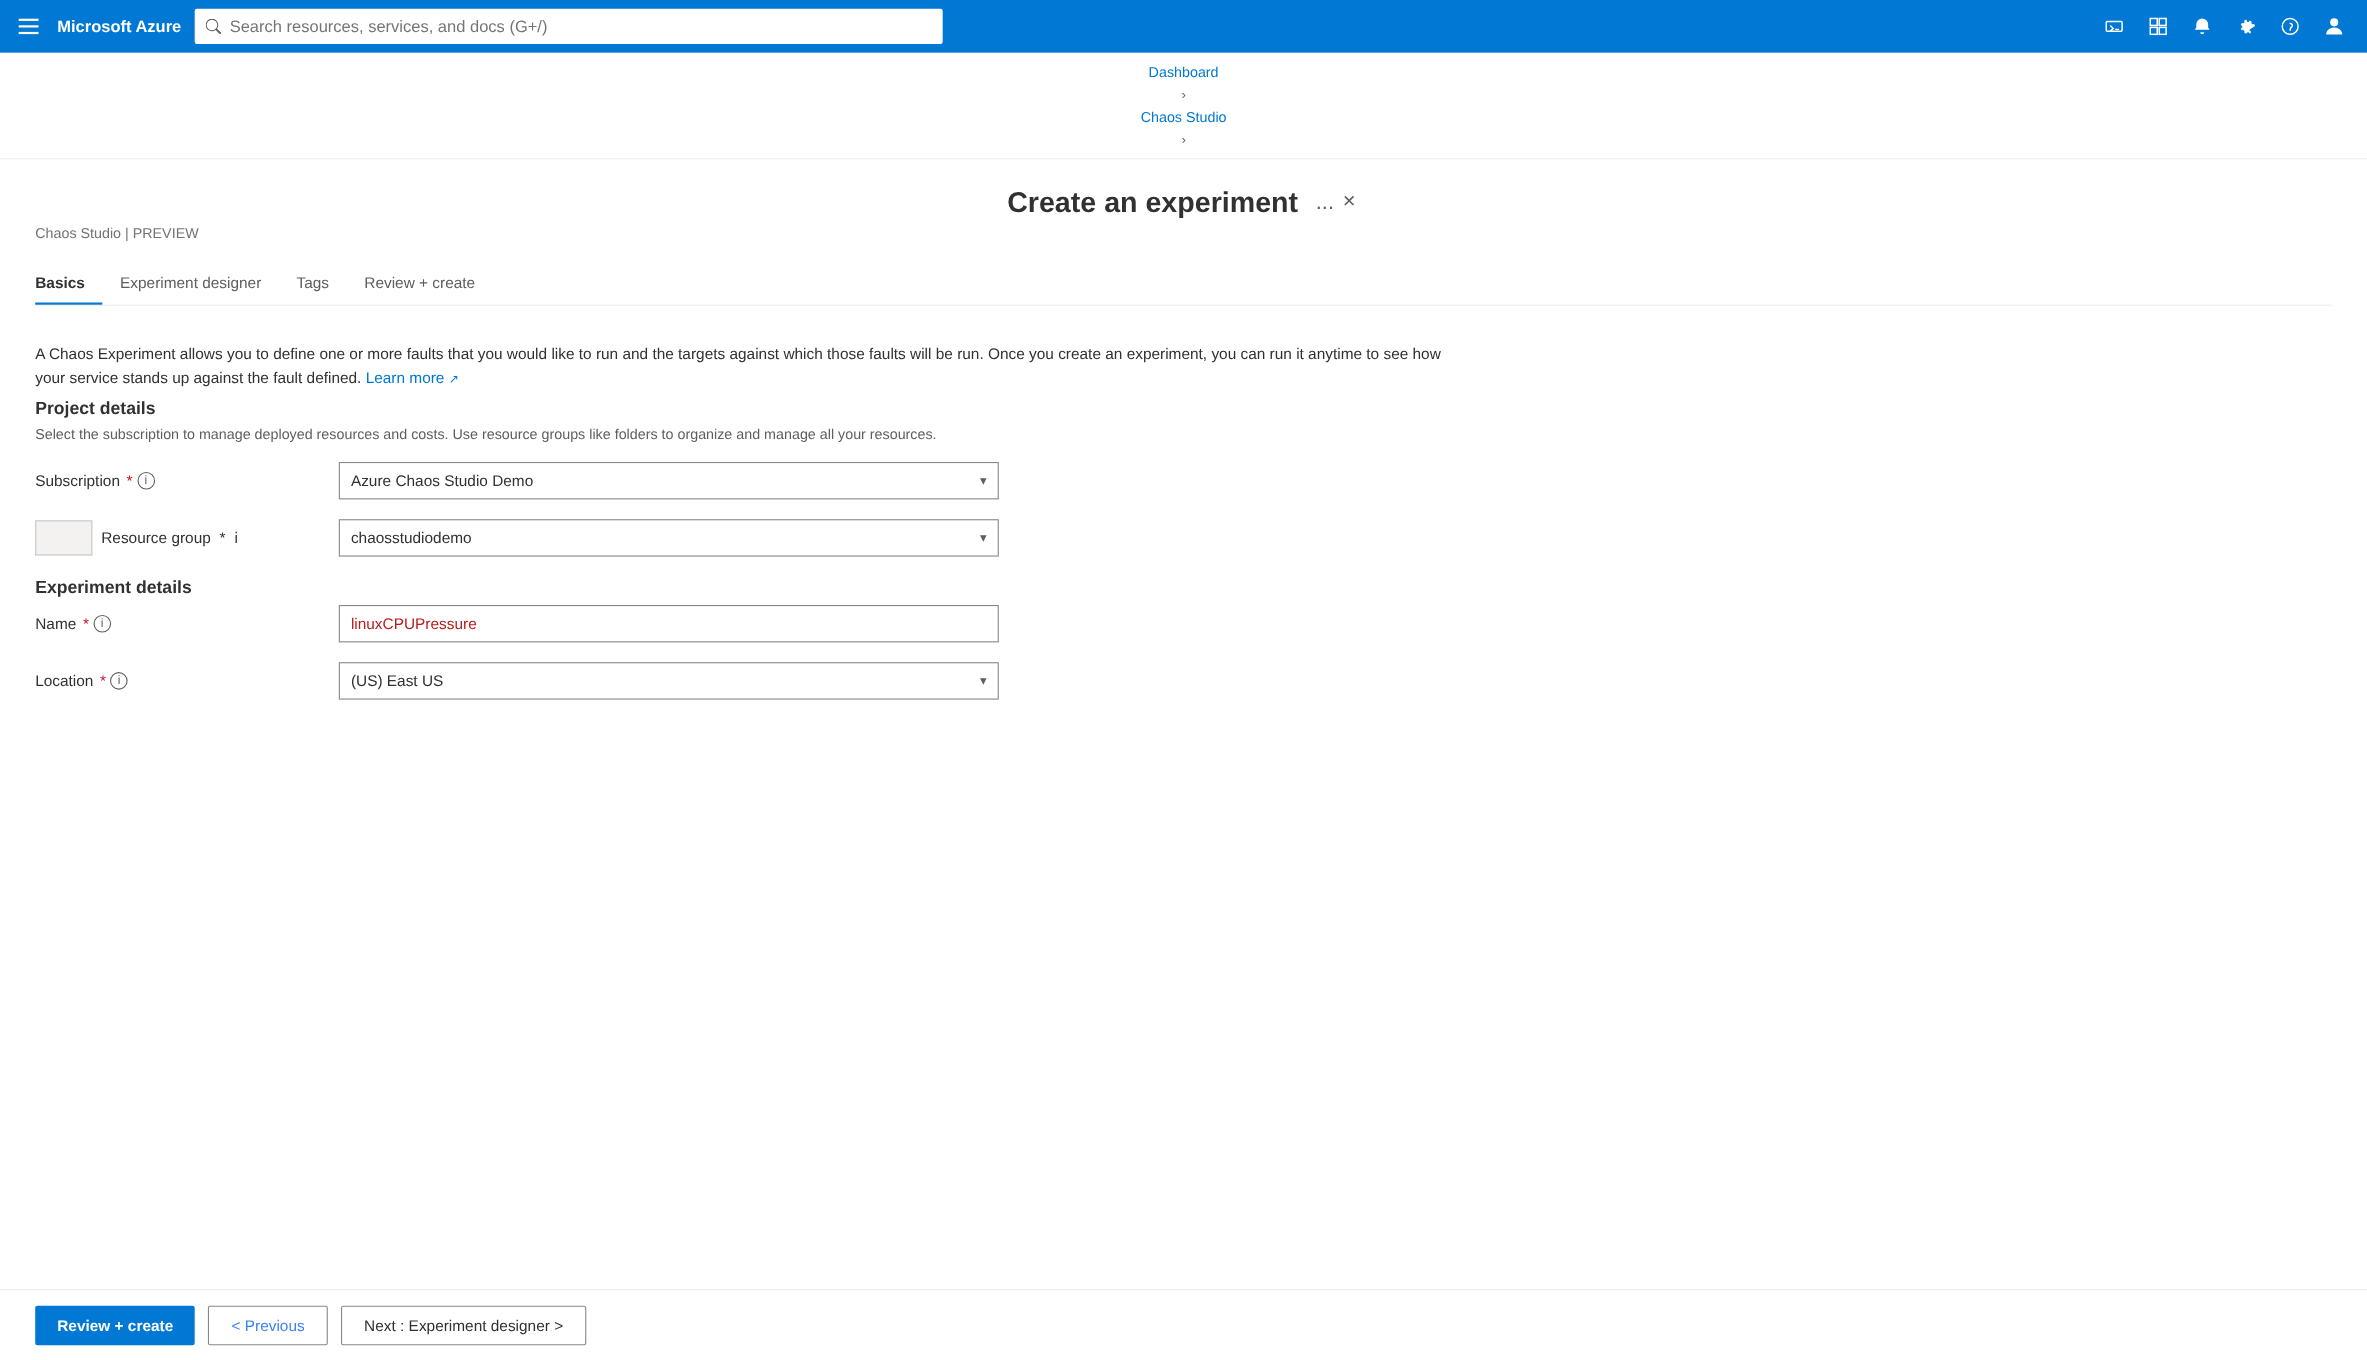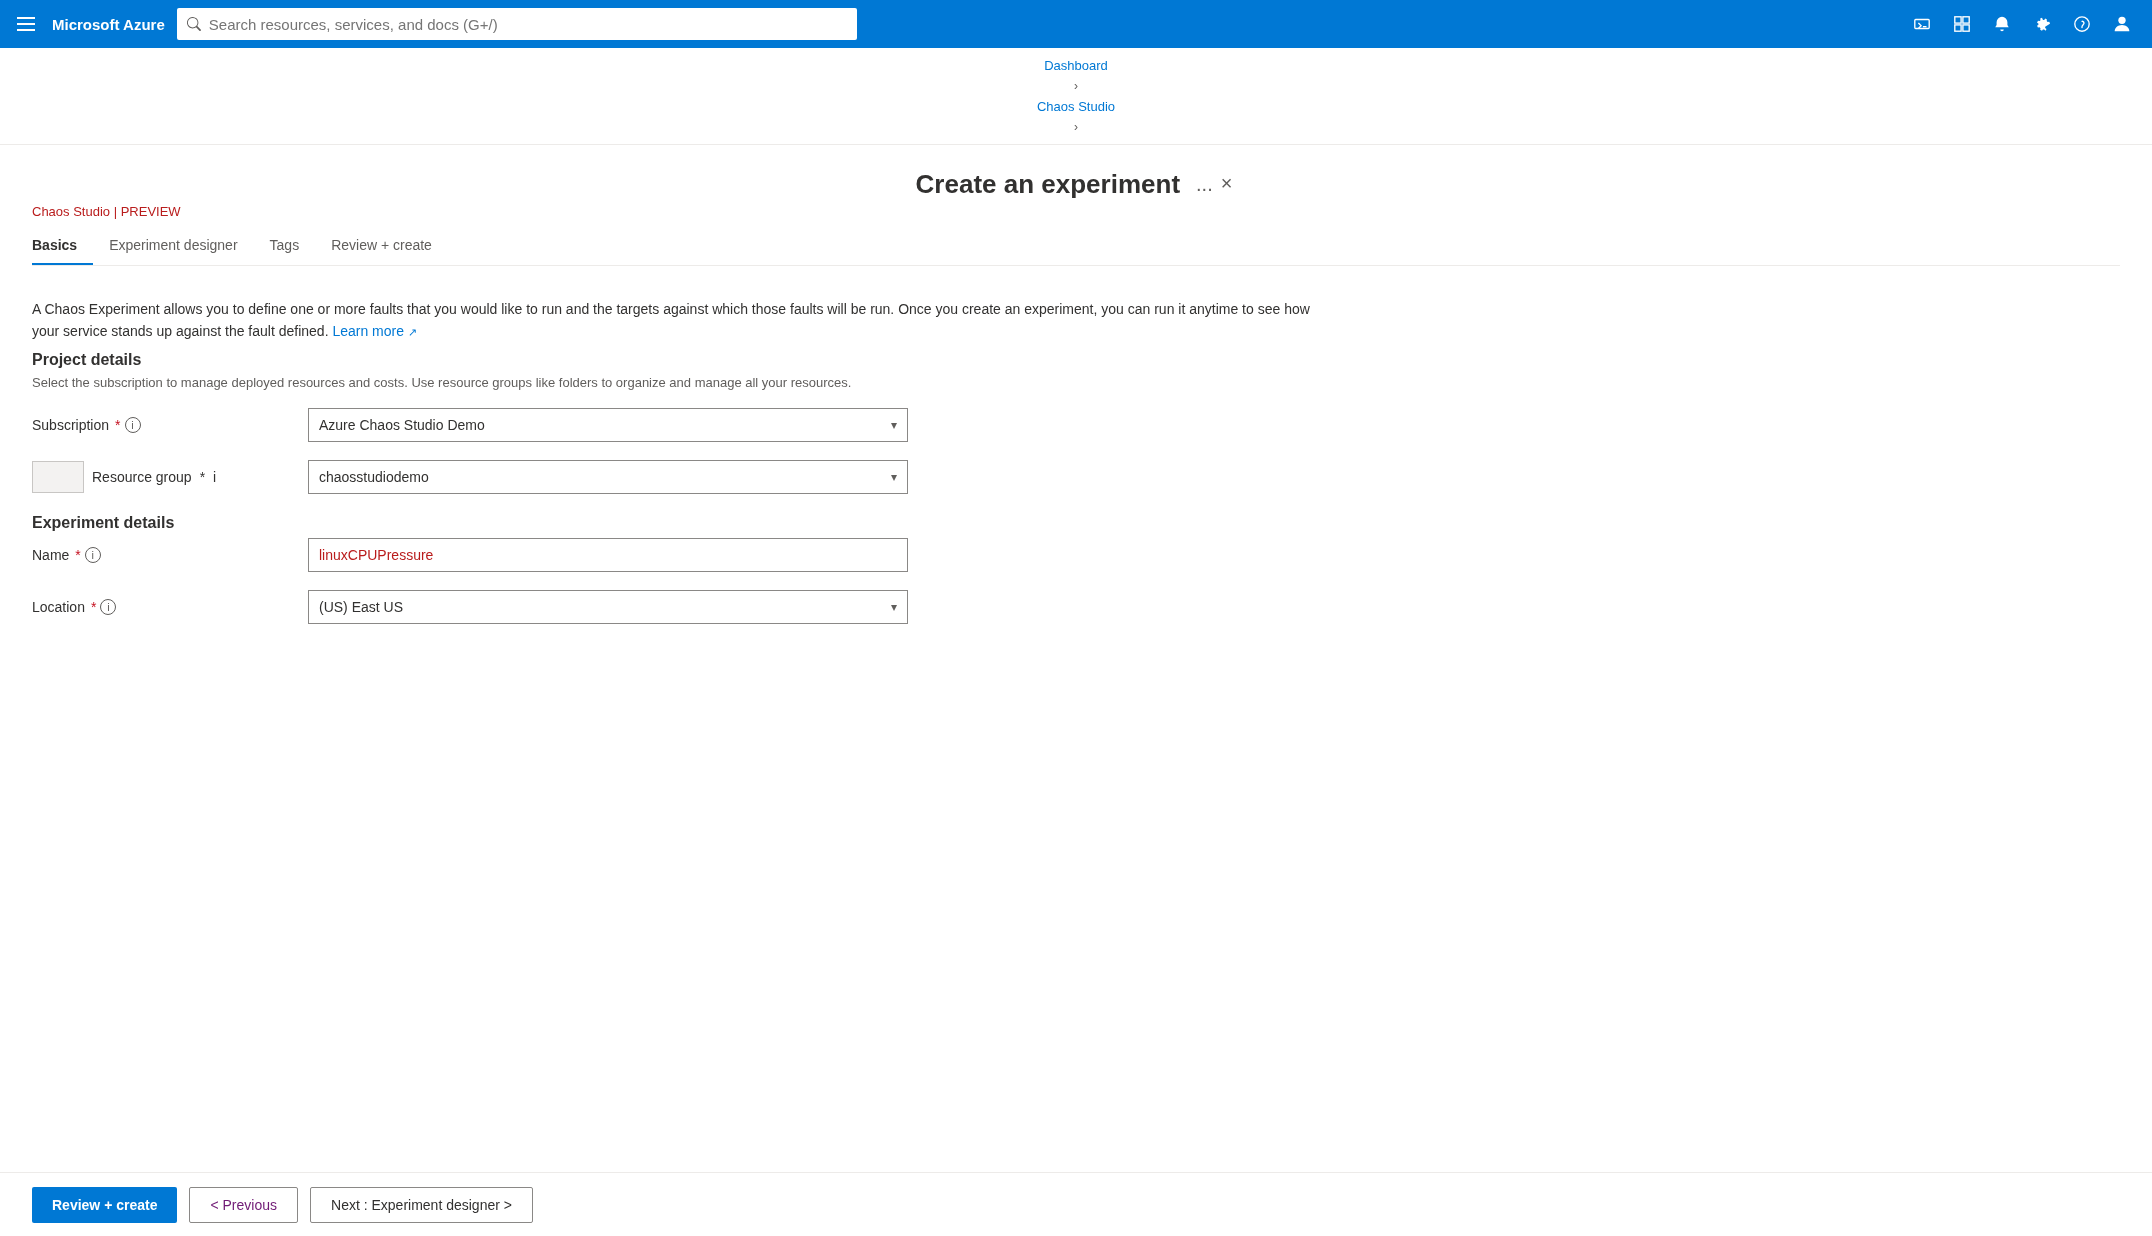--- a/index.html
+++ b/index.html
@@ -76,21 +76,21 @@
     .page-title-area {
       display: flex; align-items: center; gap: 12px;
     }
     .page-title {
       font-size: 26px; font-weight: 600; color: #323130;
     }
     .page-title-menu {
       font-size: 20px; color: #605e5c; cursor: pointer; padding: 0 4px;
     }
     .page-subtitle {
-      font-size: 13px; color: #b91c1c; margin-bottom: 8px;
+      font-size: 13px; color: #737373; margin-bottom: 20px;
     }
     .close-btn {
       font-size: 20px; color: #605e5c; cursor: pointer; padding: 4px;
       line-height: 1;
     }
 
     
     .tabs {
       display: flex; border-bottom: 1px solid #edebe9;
       margin-bottom: 32px;
@@ -194,21 +194,21 @@
       border: none; padding: 0 20px; height: 36px;
       font-size: 14px; font-weight: 600; cursor: pointer;
       border-radius: 2px;
     }
     .btn-secondary {
       background: white; color: #323130;
       border: 1px solid #8a8886; padding: 0 20px; height: 36px;
       font-size: 14px; cursor: pointer;
       border-radius: 2px;
     }
-    .btn-secondary:disabled { color: #701a75; cursor: not-allowed; }
+    .btn-secondary:disabled { color: #3b82f6; cursor: not-allowed; }
     .btn-outline {
       background: white; color: #323130;
       border: 1px solid #8a8886; padding: 0 20px; height: 36px;
       font-size: 14px; cursor: pointer;
       border-radius: 2px;
     }
 
     
     .bottom-spacer { height: 80px; }
   </style>

